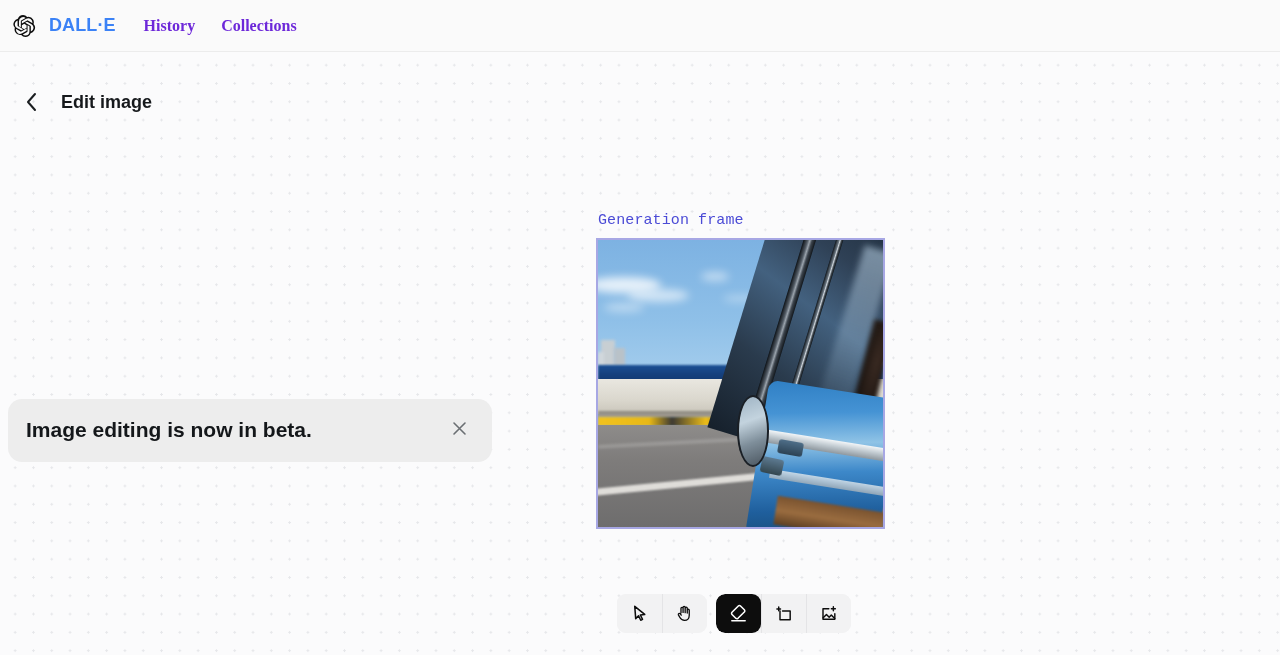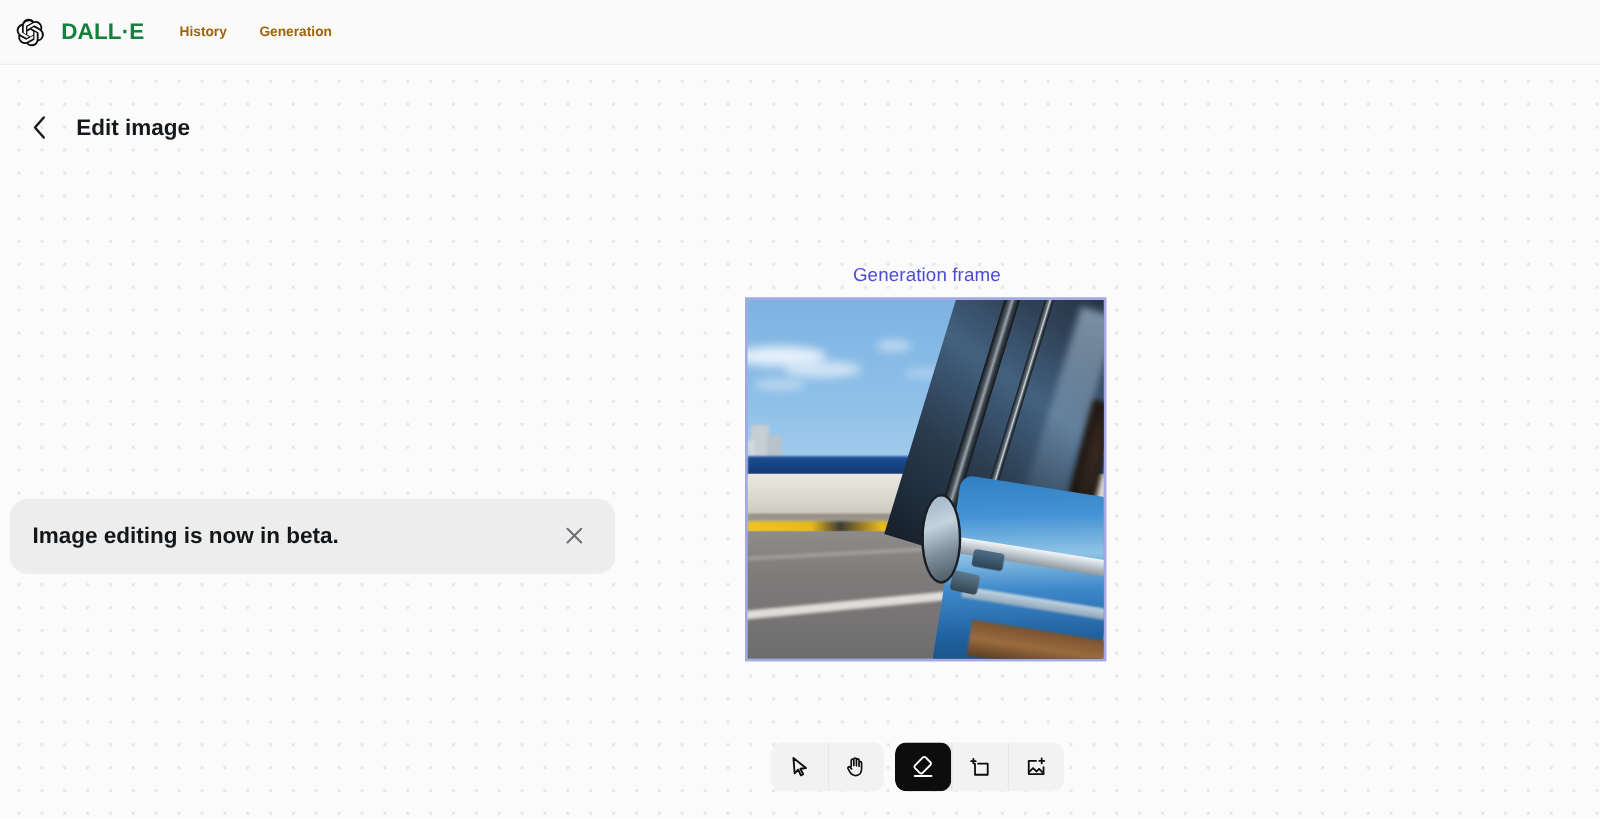--- a/index.html
+++ b/index.html
@@ -34,45 +34,45 @@
     z-index: 20;
   }
   .logo-wrap {
     width: 30px; height: 30px;
     display: flex; align-items: center; justify-content: center;
     margin-right: 10px;
   }
   .brand {
     font-size: 18px;
     font-weight: 700;
-    color: #15803d;
+    color: #3b82f6;
     letter-spacing: 0.1px;
     margin-right: 28px;
   }
   .nav-link {
-    font-size: 11px;
+    font-size: 16px;
     font-weight: 600;
-    color: #a16207;
+    color: #6d28d9;
     margin-right: 26px;
     cursor: pointer;
     white-space: nowrap;
+    font-family: Liberation Serif, serif;
   }
 
   
   .canvas {
     position: absolute;
     top: 52px; left: 0;
     width: 1280px;
     height: 603px;
     background-color: #fbfbfc;
     background-image: radial-gradient(#e6e7ea 1.15px, transparent 1.2px);
     background-size: 18.3px 18.3px;
     background-position: 6px 4px;
     overflow: hidden;
-    text-align: center;
   }
 
   
   .title-row {
     position: absolute;
     top: 36px;
     left: 18px;
     display: flex;
     align-items: center;
     z-index: 6;
@@ -96,20 +96,21 @@
   .frame-block {
     position: absolute;
     left: 596px;
     top: 160px;
   }
   .frame-label {
     font-size: 15px;
     color: #4b4bd6;
     margin: 0 0 9px 2px;
     letter-spacing: 0.1px;
+    font-family: Liberation Mono, monospace;
   }
   .frame-box {
     position: relative;
     width: 289px;
     height: 291px;
     box-sizing: border-box;
     border: 2px solid #a7a7e4;
     background: #7fb3e0;
     overflow: hidden;
     cursor: crosshair;
@@ -345,21 +346,21 @@
     box-sizing: border-box;
     padding: 18px 20px 20px 18px;
     z-index: 8;
   }
   .notice-head {
     display: flex;
     align-items: flex-start;
     justify-content: space-between;
   }
   .notice-title {
-    font-size: 18px;
+    font-size: 21px;
     font-weight: 700;
     color: #14171a;
     margin: 1px 0 0 0;
   }
   .notice-close {
     width: 22px; height: 22px;
     display: flex; align-items: center; justify-content: center;
     cursor: pointer;
     flex: none;
     margin-right: 2px;
@@ -414,21 +415,21 @@
 <div id="app">
 
   <div class="header">
     <div class="logo-wrap">
       <svg width="24" height="24" viewBox="0 0 24 24" fill="#0d0d0d">
         <path d="M21.55 10.02a5.42 5.42 0 0 0-.47-4.45 5.49 5.49 0 0 0-5.9-2.63A5.45 5.45 0 0 0 11.07 1a5.49 5.49 0 0 0-5.23 3.8A5.43 5.43 0 0 0 2.2 7.43a5.49 5.49 0 0 0 .67 6.44 5.42 5.42 0 0 0 .47 4.45 5.49 5.49 0 0 0 5.9 2.63A5.45 5.45 0 0 0 13.35 23a5.49 5.49 0 0 0 5.23-3.8 5.43 5.43 0 0 0 3.64-2.63 5.49 5.49 0 0 0-.67-6.55Zm-8.2 11.47a4.07 4.07 0 0 1-2.61-.94l.13-.07 4.33-2.5a.71.71 0 0 0 .36-.62V11.3l1.83 1.06a.07.07 0 0 1 .04.05v5.06a4.08 4.08 0 0 1-4.08 4.02Zm-8.76-3.74a4.06 4.06 0 0 1-.49-2.73l.13.08 4.33 2.5a.7.7 0 0 0 .71 0l5.29-3.05v2.11a.07.07 0 0 1-.03.06l-4.38 2.53a4.08 4.08 0 0 1-5.56-1.5Zm-1.14-9.45a4.06 4.06 0 0 1 2.13-1.79v5.15a.7.7 0 0 0 .35.61l5.26 3.04-1.83 1.06a.07.07 0 0 1-.06 0L4.93 13.9a4.08 4.08 0 0 1-1.48-5.6Zm15.04 3.5-5.29-3.07L15.02 7.7a.07.07 0 0 1 .07 0l4.38 2.53a4.07 4.07 0 0 1-.62 7.35v-5.15a.71.71 0 0 0-.36-.63Zm1.82-2.74-.13-.08-4.32-2.52a.7.7 0 0 0-.71 0L9.85 9.52V7.41a.07.07 0 0 1 .03-.06l4.38-2.52a4.07 4.07 0 0 1 6.05 4.22ZM8.85 13.3 7.02 12.25a.07.07 0 0 1-.04-.05V7.14a4.07 4.07 0 0 1 6.68-3.13l-.13.08-4.33 2.5a.71.71 0 0 0-.36.61l-.01 6.1Zm1-2.15 2.36-1.36 2.36 1.36v2.72l-2.36 1.36-2.36-1.36v-2.72Z"></path>
       </svg>
     </div>
     <div class="brand">DALL·E</div>
     <div class="nav-link">History</div>
-    <div class="nav-link">Generation</div>
+    <div class="nav-link">Collections</div>
   </div>
 
   <div class="canvas">
 
     <div class="title-row">
       <button class="back-btn">
         <svg width="13" height="20" viewBox="0 0 13 20" fill="none" stroke="#1a1d20" stroke-width="2" stroke-linecap="round" stroke-linejoin="round">
           <path d="M10 2 3 10l7 8"></path>
         </svg>
       </button>

